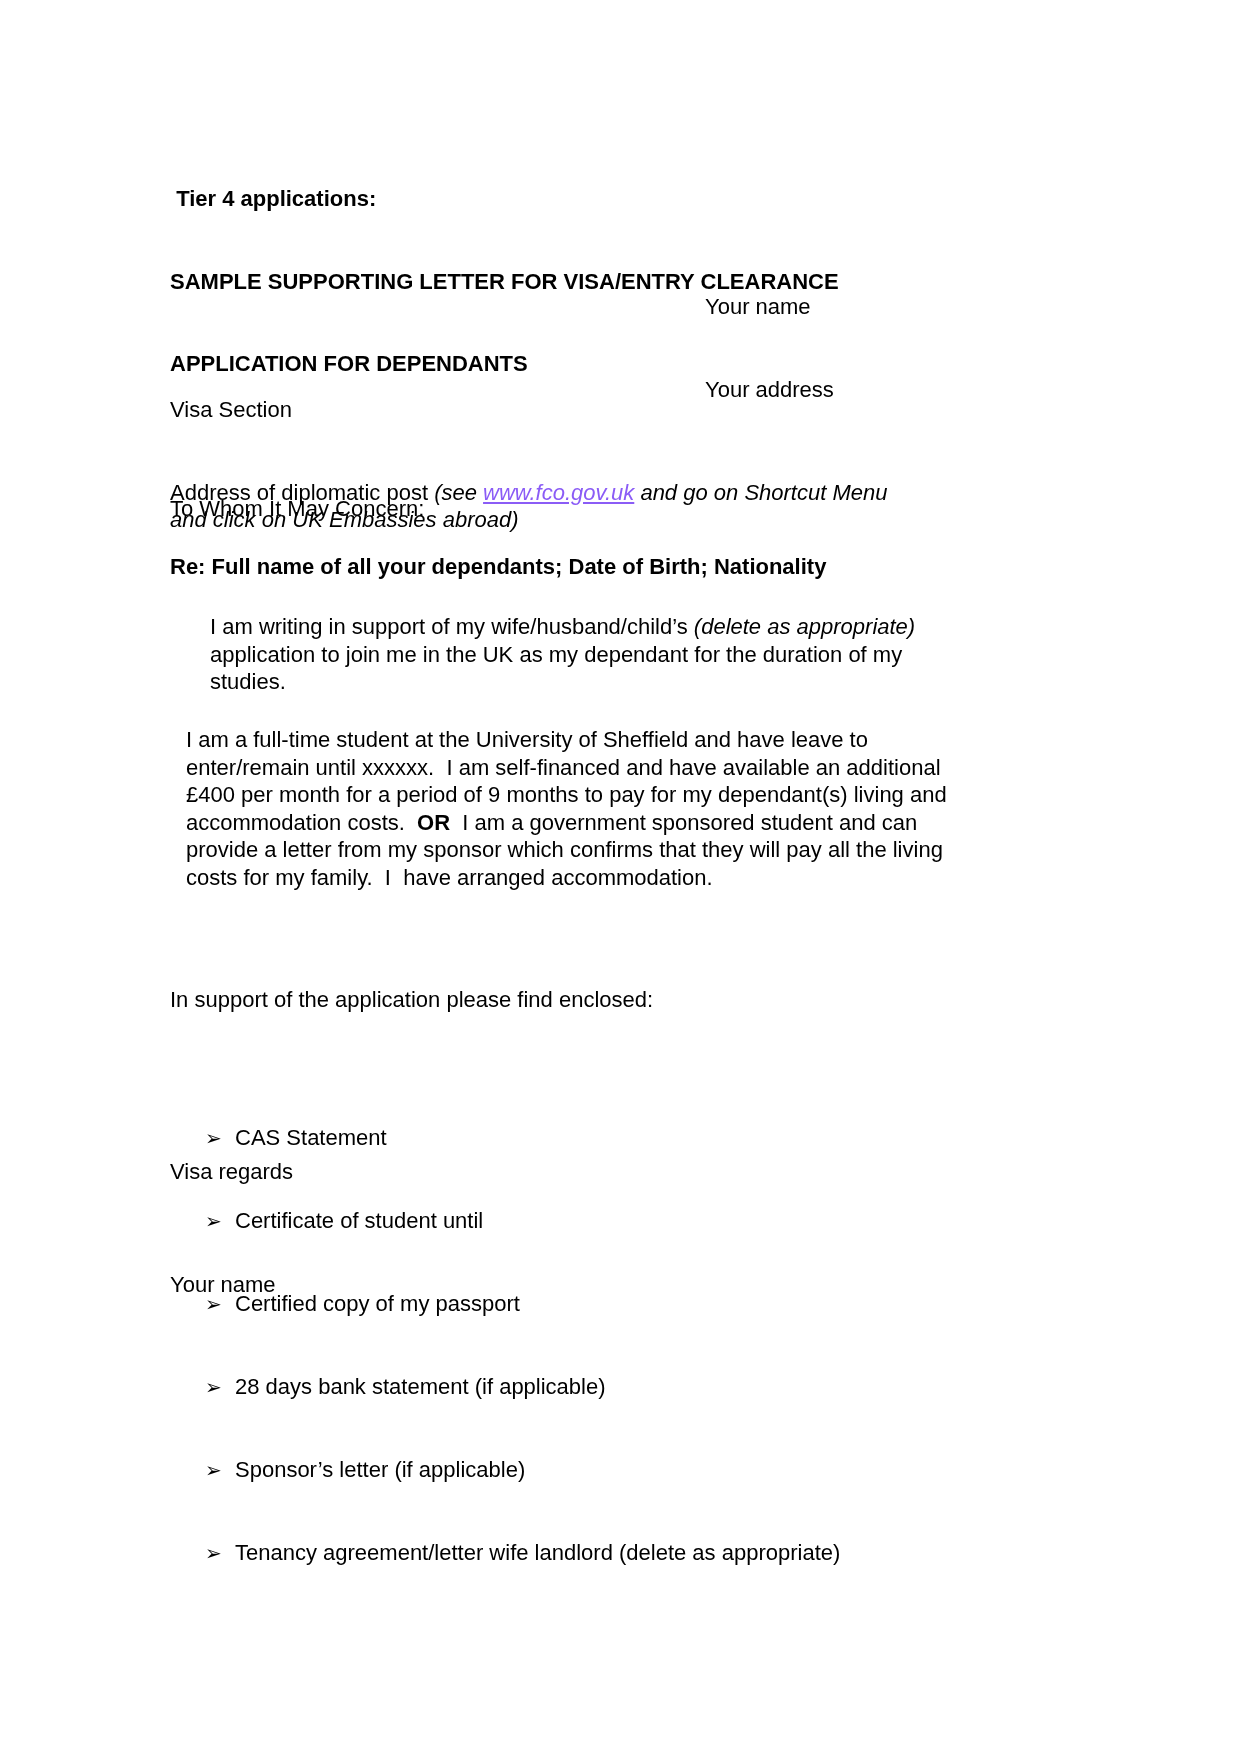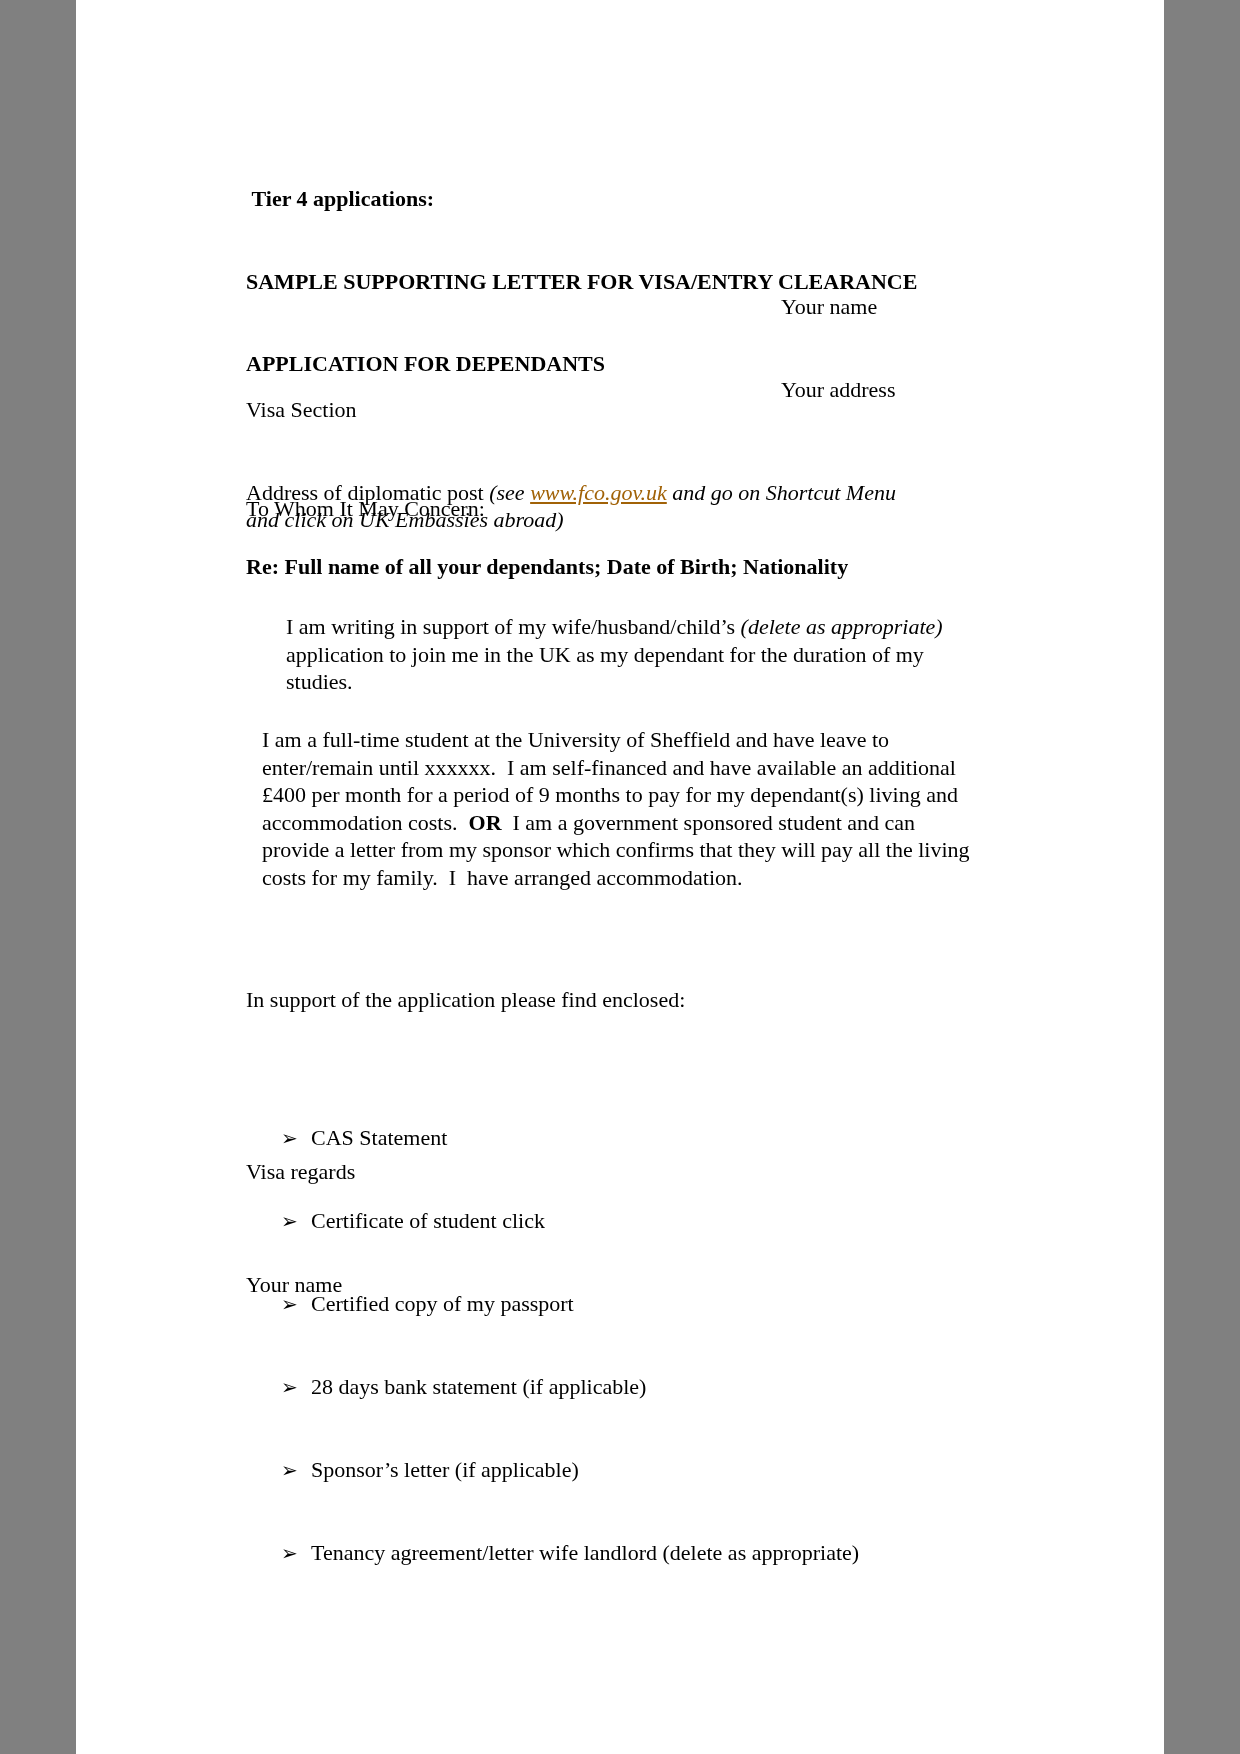--- a/index.html
+++ b/index.html
@@ -2,26 +2,26 @@
 <html><head>
 <meta charset="utf-8">
 <style>
   html, body {
     margin: 0;
     padding: 0;
     background: #808080;
   }
   .page {
     position: relative;
-    width: 1088px;
+    width: 1240px;
     height: 1754px;
     margin: 0 auto;
     background: #ffffff;
     color: #000000;
-    font-family: Liberation Serif, serif;
+    font-family: Liberation Sans, sans-serif;
     font-size: 22px;
     line-height: 27.5px;
     overflow: hidden;
   }
   .block {
     position: absolute;
     left: 170px;
     width: 790px;
     white-space: pre-wrap;
   }
@@ -43,21 +43,21 @@
     line-height: 28px;
   }
   .bullet-glyph {
     width: 30px;
     flex: 0 0 30px;
     font-size: 20px;
   }
   .closing-block { top: 1158px; }
   .signature-block { top: 1271px; }
   a.doc-link {
-    color: #a16207;
+    color: #8b5cf6;
     text-decoration: underline;
     font-style: italic;
   }
 </style>
 </head>
 <body>
 
 <div class="page">
 
   <div class="block header-block">
@@ -89,21 +89,21 @@
 enter/remain until xxxxxx.  I am self-financed and have available an additional
 £400 per month for a period of 9 months to pay for my dependant(s) living and
 accommodation costs.  </span><span class="bold">OR</span><span>  I am a government sponsored student and can
 provide a letter from my sponsor which confirms that they will pay all the living
 costs for my family.  I  have arranged accommodation.</span></div>
 
   <div class="block enclosed-block">
     <div>In support of the application please find enclosed:</div>
     <div class="enclosure-list">
       <div class="enclosure-item"><span class="bullet-glyph">➢</span><span>CAS Statement</span></div>
-      <div class="enclosure-item"><span class="bullet-glyph">➢</span><span>Certificate of student click</span></div>
+      <div class="enclosure-item"><span class="bullet-glyph">➢</span><span>Certificate of student until</span></div>
       <div class="enclosure-item"><span class="bullet-glyph">➢</span><span>Certified copy of my passport</span></div>
       <div class="enclosure-item"><span class="bullet-glyph">➢</span><span>28 days bank statement (if applicable)</span></div>
       <div class="enclosure-item"><span class="bullet-glyph">➢</span><span>Sponsor’s letter (if applicable)</span></div>
       <div class="enclosure-item"><span class="bullet-glyph">➢</span><span>Tenancy agreement/letter wife landlord (delete as appropriate)</span></div>
     </div>
   </div>
 
   <div class="block closing-block">Visa regards</div>
 
   <div class="block signature-block">Your name</div>

